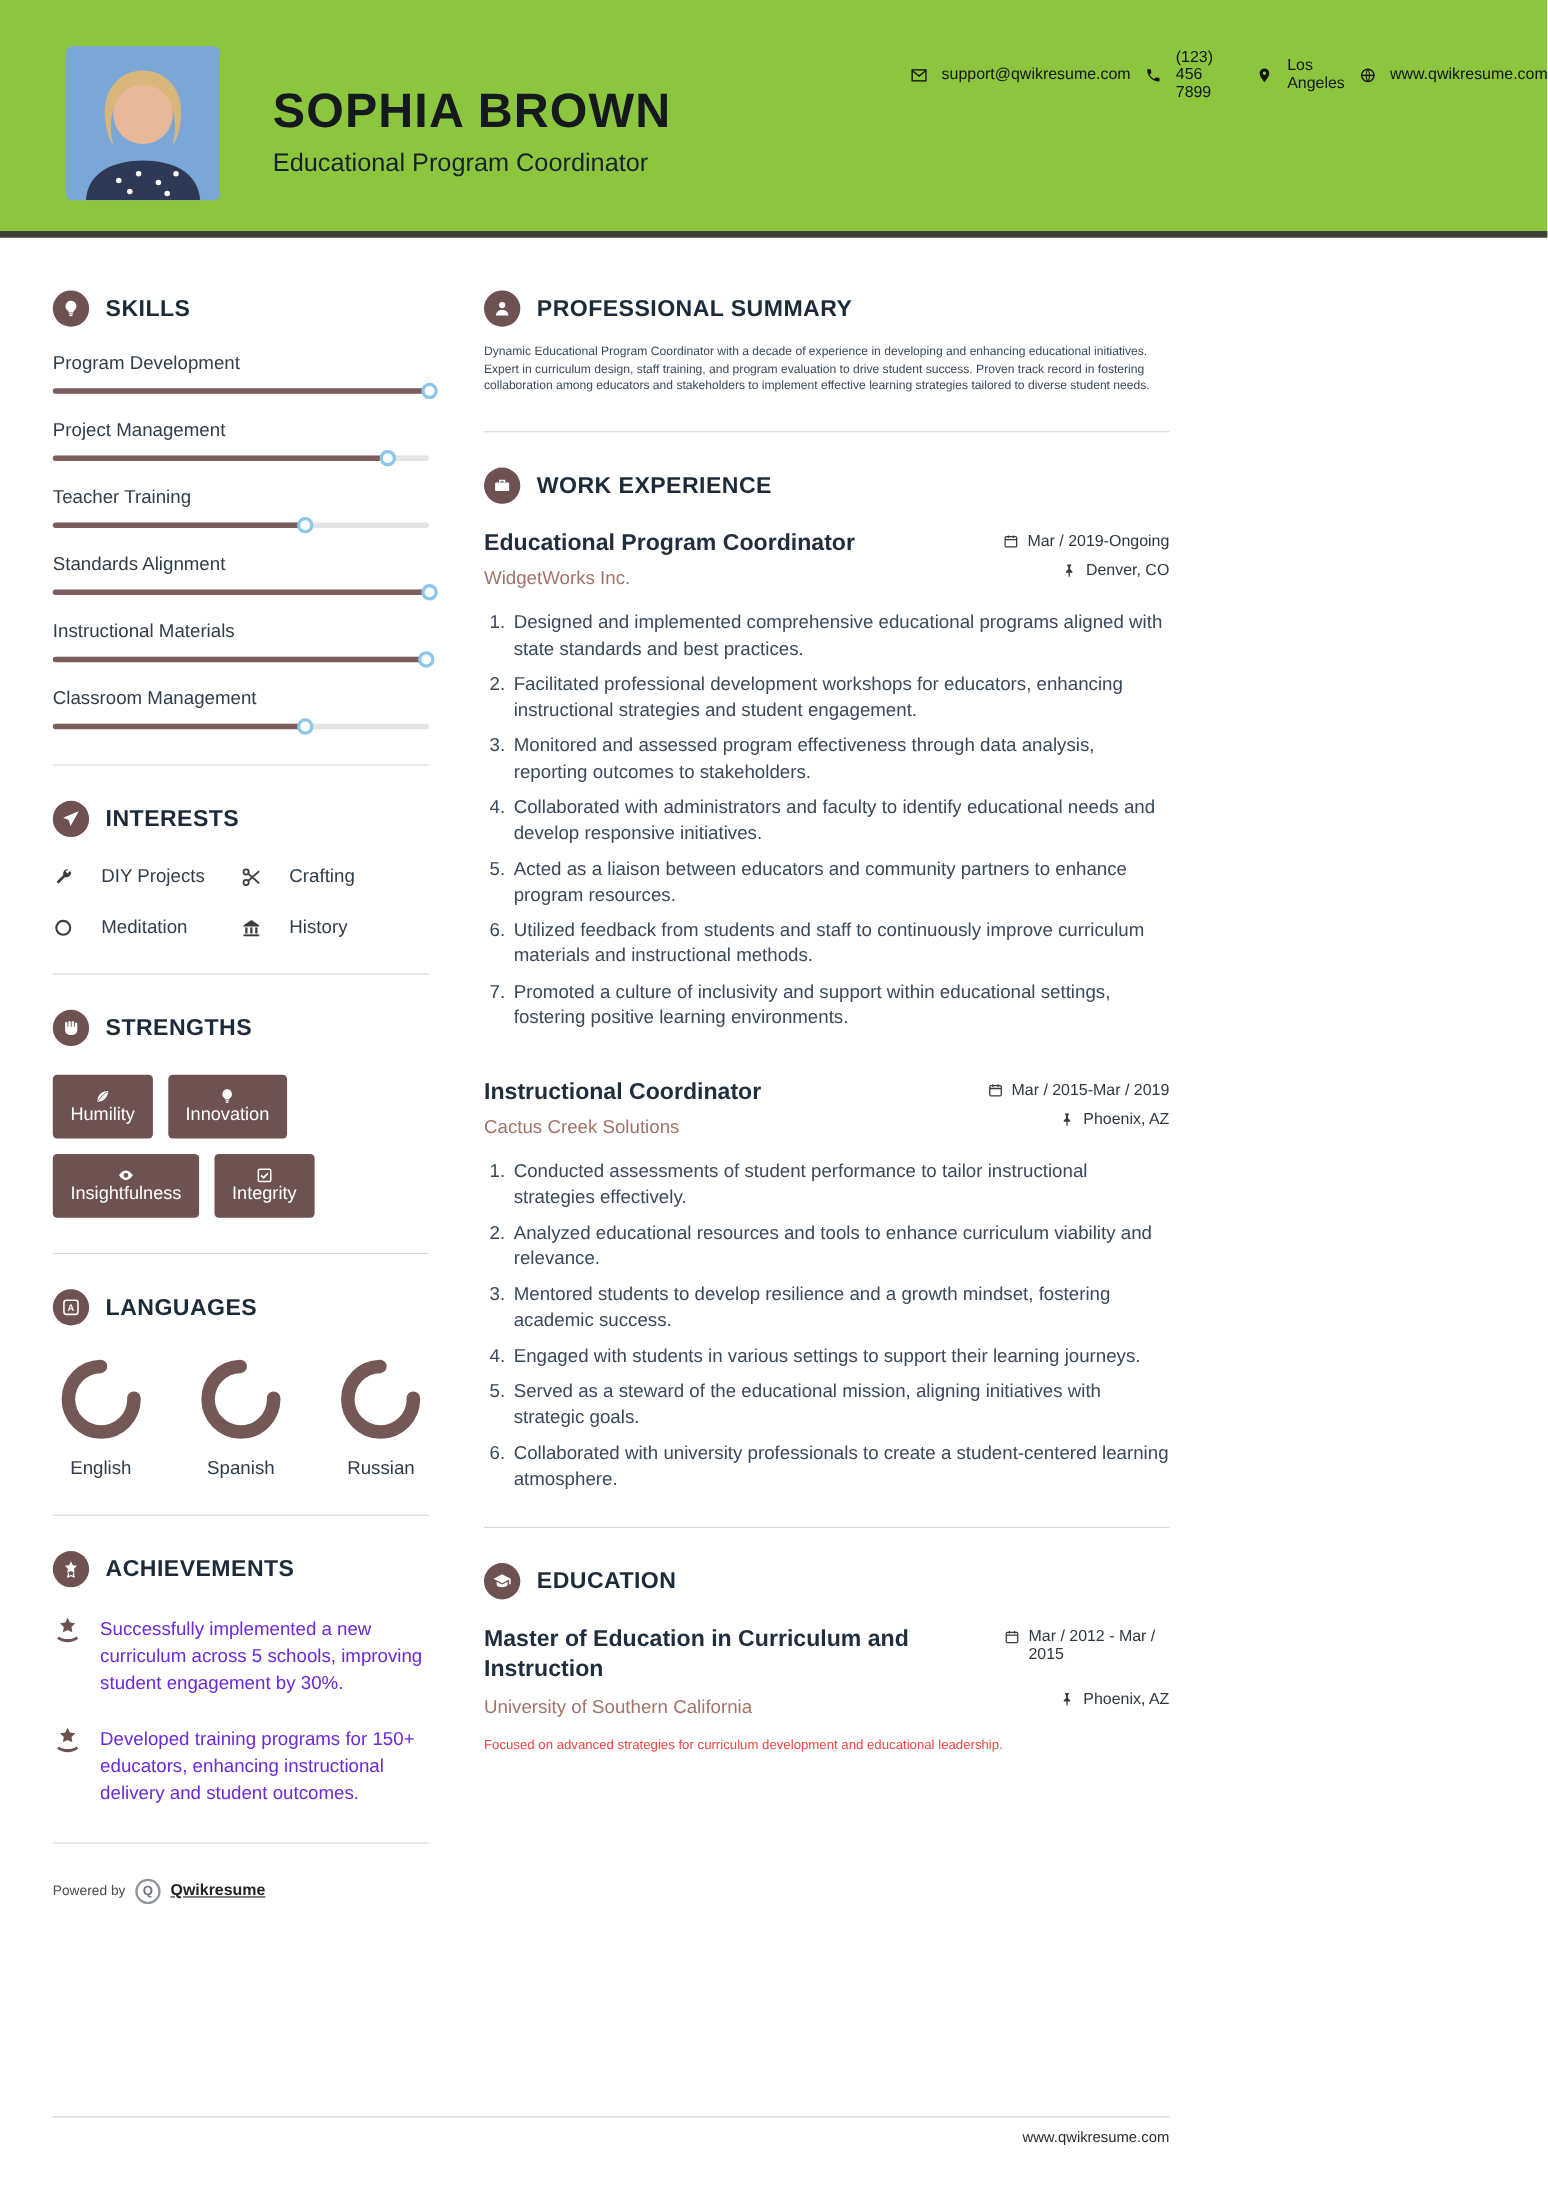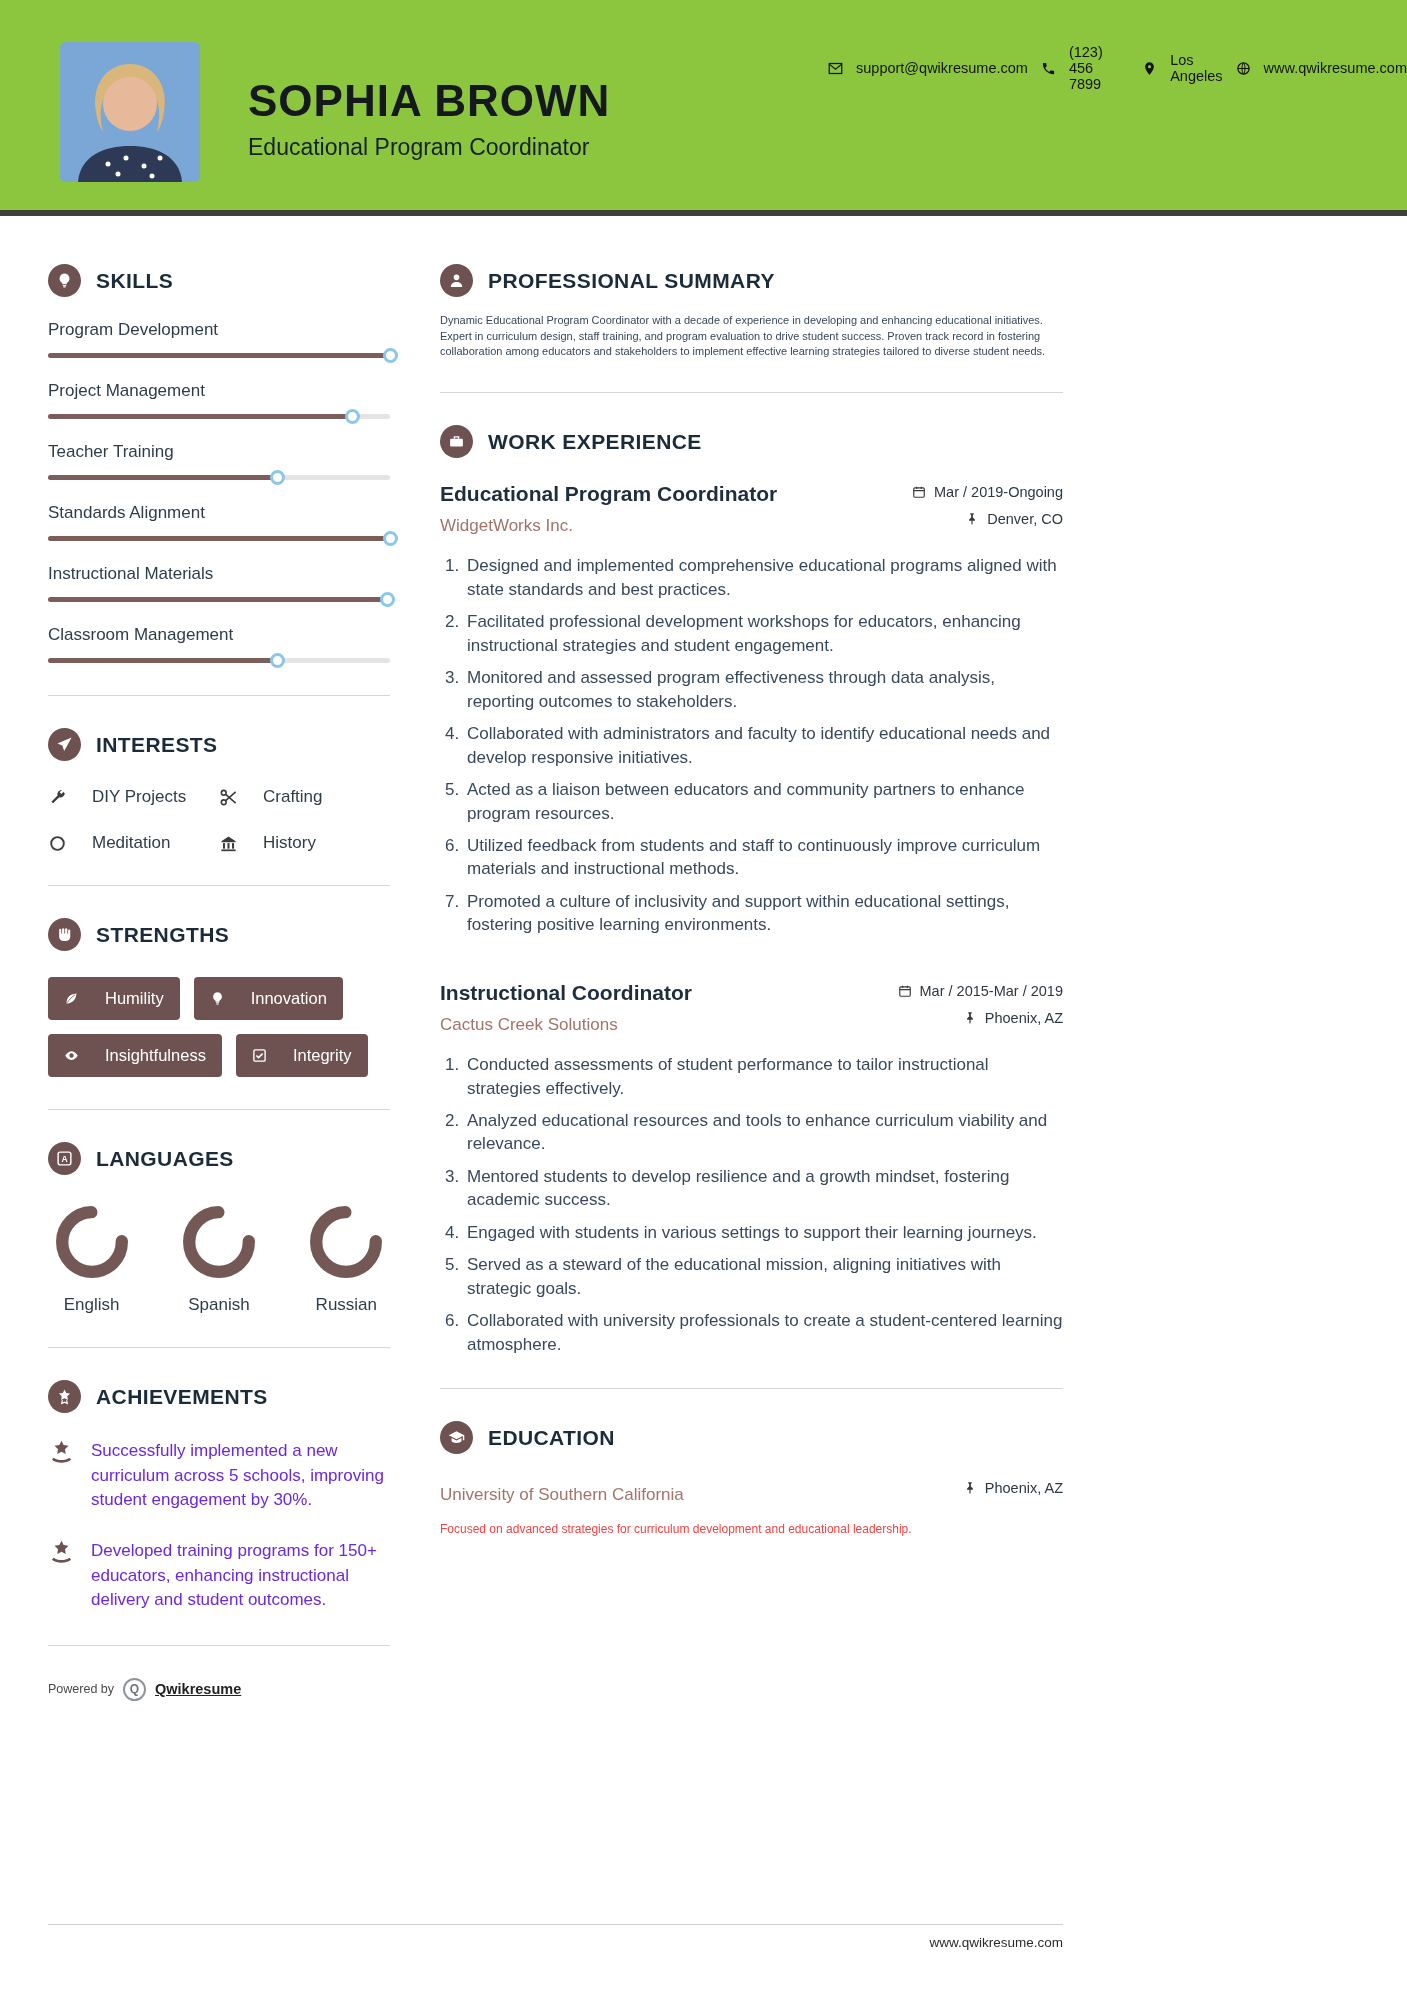--- a/index.html
+++ b/index.html
@@ -41,22 +41,22 @@
           border:3px solid #8AC7E8; border-radius:50%; }
 
   
   .int-grid { display:grid; grid-template-columns:1fr 1fr; row-gap:26px; margin-top:26px; }
   .int-item { display:flex; align-items:center; gap:25px; font-size:17px; color:#2F3D4A; }
   .int-item .iicon { width:19px; height:19px; color:#3C3C3C; flex:0 0 19px; }
   .iicon svg { width:100%; height:100%; display:block; }
 
   
   .badges { display:flex; flex-wrap:wrap; gap:14px; margin-top:26px; }
-  .badge { display:flex; align-items:center; gap:26px; background:#6E5151; color:#fff;
-           font-size:16.5px; padding:12px 16px; border-radius:4px; }
+  .badge { display:flex; align-items:center; gap:0; background:#6E5151; color:#fff;
+           font-size:16.5px; padding:12px 16px; border-radius:4px;flex-direction:column; }
   .badge svg { width:15px; height:15px; }
 
   
   .langs { display:flex; gap:40px; margin-top:30px; }
   .lang { display:flex; flex-direction:column; align-items:center; width:88px; }
   .lang svg { width:74px; height:74px; }
   .lang-label { margin-top:16px; font-size:17px; color:#2F3D4A; }
 
   
   .ach { display:flex; gap:16px; margin-top:26px; }
@@ -503,20 +503,32 @@
             <svg viewBox="0 0 24 24">
                 <path d="M12 3L1 8.8l11 5.8 9-4.7V16h2V8.8L12 3z" fill="currentColor"></path>
                 <path d="M5 12.6v4c0 1.8 3.1 3.2 7 3.2s7-1.4 7-3.2v-4l-7 3.7-7-3.7z" fill="currentColor"></path>
               </svg>
           </span>
           <span class="sec-title">EDUCATION</span>
         </div>
 
         <div class="job">
           <div class="row-between">
+            <div class="degree">Master of Education in Curriculum and Instruction</div>
+            <div class="meta edu-dates">
+              <span class="micon">
+                <svg viewBox="0 0 24 24">
+                    <rect x="3" y="5" width="18" height="16" rx="2" fill="none" stroke="currentColor" stroke-width="2"></rect>
+                    <path d="M3 9.5h18M8 3v4M16 3v4" stroke="currentColor" stroke-width="2"></path>
+                  </svg>
+              </span>
+              <span>Mar / 2012 - Mar / 2015</span>
+            </div>
+          </div>
+          <div class="row-between">
             <div class="company">University of Southern California</div>
             <div class="meta">
               <span class="micon">
                 <svg viewBox="0 0 24 24">
                     <path d="M9 2h6v2l-1.5 1v4.5L17 13v2h-4v5.5L12 22l-1-1.5V15H7v-2l3.5-3.5V5L9 4z" fill="currentColor"></path>
                   </svg>
               </span>
               <span>Phoenix, AZ</span>
             </div>
           </div>

